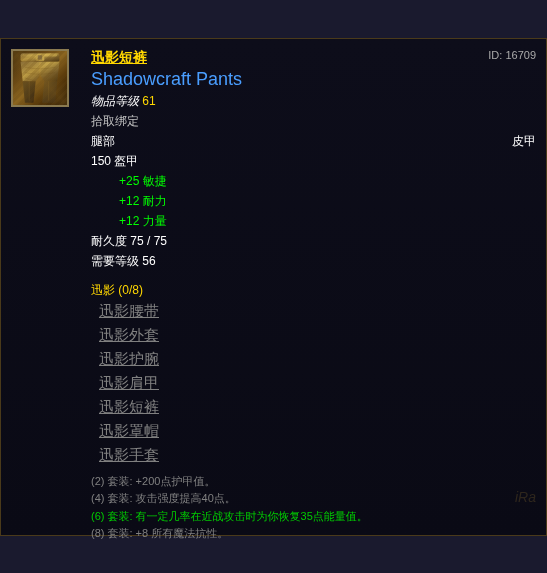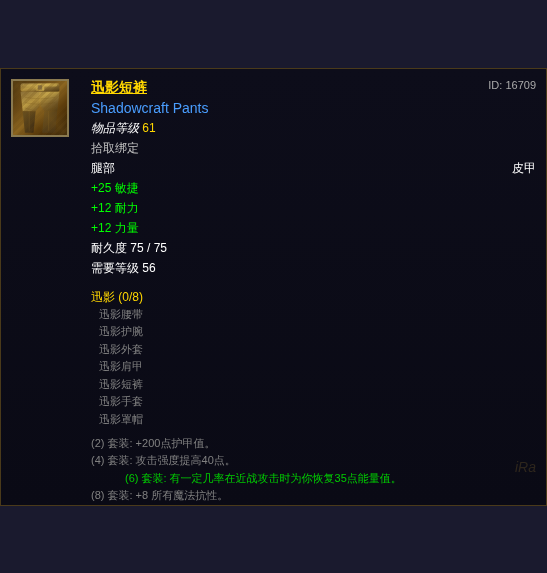--- a/index.html
+++ b/index.html
@@ -14,21 +14,21 @@
       background: #1a1a2e;
       font-family: '微软雅黑', 'Microsoft YaHei', SimHei, Arial, sans-serif;
       overflow: hidden;
       display: flex;
       align-items: center;
       justify-content: center;
     }
 
     .tooltip-container {
       width: 547px;
-      height: 438px;
+      height: 498px;
       background: linear-gradient(180deg, #0d0d1a 0%, #0a0a15 100%);
       border: 1px solid #4a3a1a;
       position: relative;
       display: flex;
       flex-direction: row;
       padding: 10px;
       gap: 10px;
     }
 
     .item-icon-section {
@@ -78,36 +78,37 @@
     .item-name {
       color: #ffd700;
       font-size: 14px;
       font-weight: bold;
       text-decoration: underline;
       cursor: pointer;
     }
 
     .item-name-en {
       color: #4a9eff;
-      font-size: 14px;
+      font-size: 18px;
     }
 
     .stat-line {
       font-size: 12px;
       line-height: 1.5;
       color: #ffffff;
     }
 
     .stat-label {
       color: #ffffff;
       font-style: italic;
     }
 
     .stat-green {
       color: #00ff00;
+      margin-left: 28px;
     }
 
     .stat-gray {
       color: #c0c0c0;
     }
 
     .item-id {
       position: absolute;
       top: 10px;
       right: 10px;
@@ -122,34 +123,34 @@
     }
 
     .set-name {
       color: #ffd700;
       font-size: 12px;
       margin-top: 4px;
     }
 
     .set-item {
       color: #808080;
-      font-size: 11px;
+      font-size: 15px;
       padding-left: 8px;
       line-height: 1.6;
+      text-decoration: underline;
     }
 
     .set-bonus {
       color: #808080;
       font-size: 11px;
       line-height: 1.6;
     }
 
     .set-bonus-highlight {
       color: #00cc00;
-      margin-left: 34px;
     }
 
     .item-level-num {
       color: #ffd700;
     }
 
     .watermark {
       position: absolute;
       bottom: 30px;
       right: 10px;
@@ -227,20 +228,23 @@
 
     <div class="stat-line">
       <span class="stat-gray">拾取绑定</span>
     </div>
 
     <div class="armor-type-line">
       <span class="stat-line">腿部</span>
       <span class="stat-line">皮甲</span>
     </div>
 
+    <div class="stat-line">
+      <span>150 盔甲</span>
+    </div>
 
     <div class="stat-line stat-green">
       <span>+25 敏捷</span>
     </div>
 
     <div class="stat-line stat-green">
       <span>+12 耐力</span>
     </div>
 
     <div class="stat-line stat-green">
@@ -254,26 +258,26 @@
     <div class="stat-line">
       <span>需要等级</span>
       <span> <span>56</span></span>
     </div>
 
     <div style="margin-top: 6px;">
       <div class="set-name">迅影 (0/8)</div>
 
       <div id="set-items-container">
           <div class="set-item">迅影腰带</div>
+          <div class="set-item">迅影外套</div>
           <div class="set-item">迅影护腕</div>
-          <div class="set-item">迅影外套</div>
           <div class="set-item">迅影肩甲</div>
           <div class="set-item">迅影短裤</div>
+          <div class="set-item">迅影罩帽</div>
           <div class="set-item">迅影手套</div>
-          <div class="set-item">迅影罩帽</div>
         </div>
 
       <div style="margin-top: 6px;" id="set-bonuses-container">
           <div class="set-bonus">(2) 套装: +200点护甲值。</div>
           <div class="set-bonus">(4) 套装: 攻击强度提高40点。</div>
           <div class="set-bonus"><span class="set-bonus-highlight">(6) 套装: 有一定几率在近战攻击时为你恢复35点能量值。</span></div>
           <div class="set-bonus">(8) 套装: +8 所有魔法抗性。</div>
         </div>
     </div>
 

